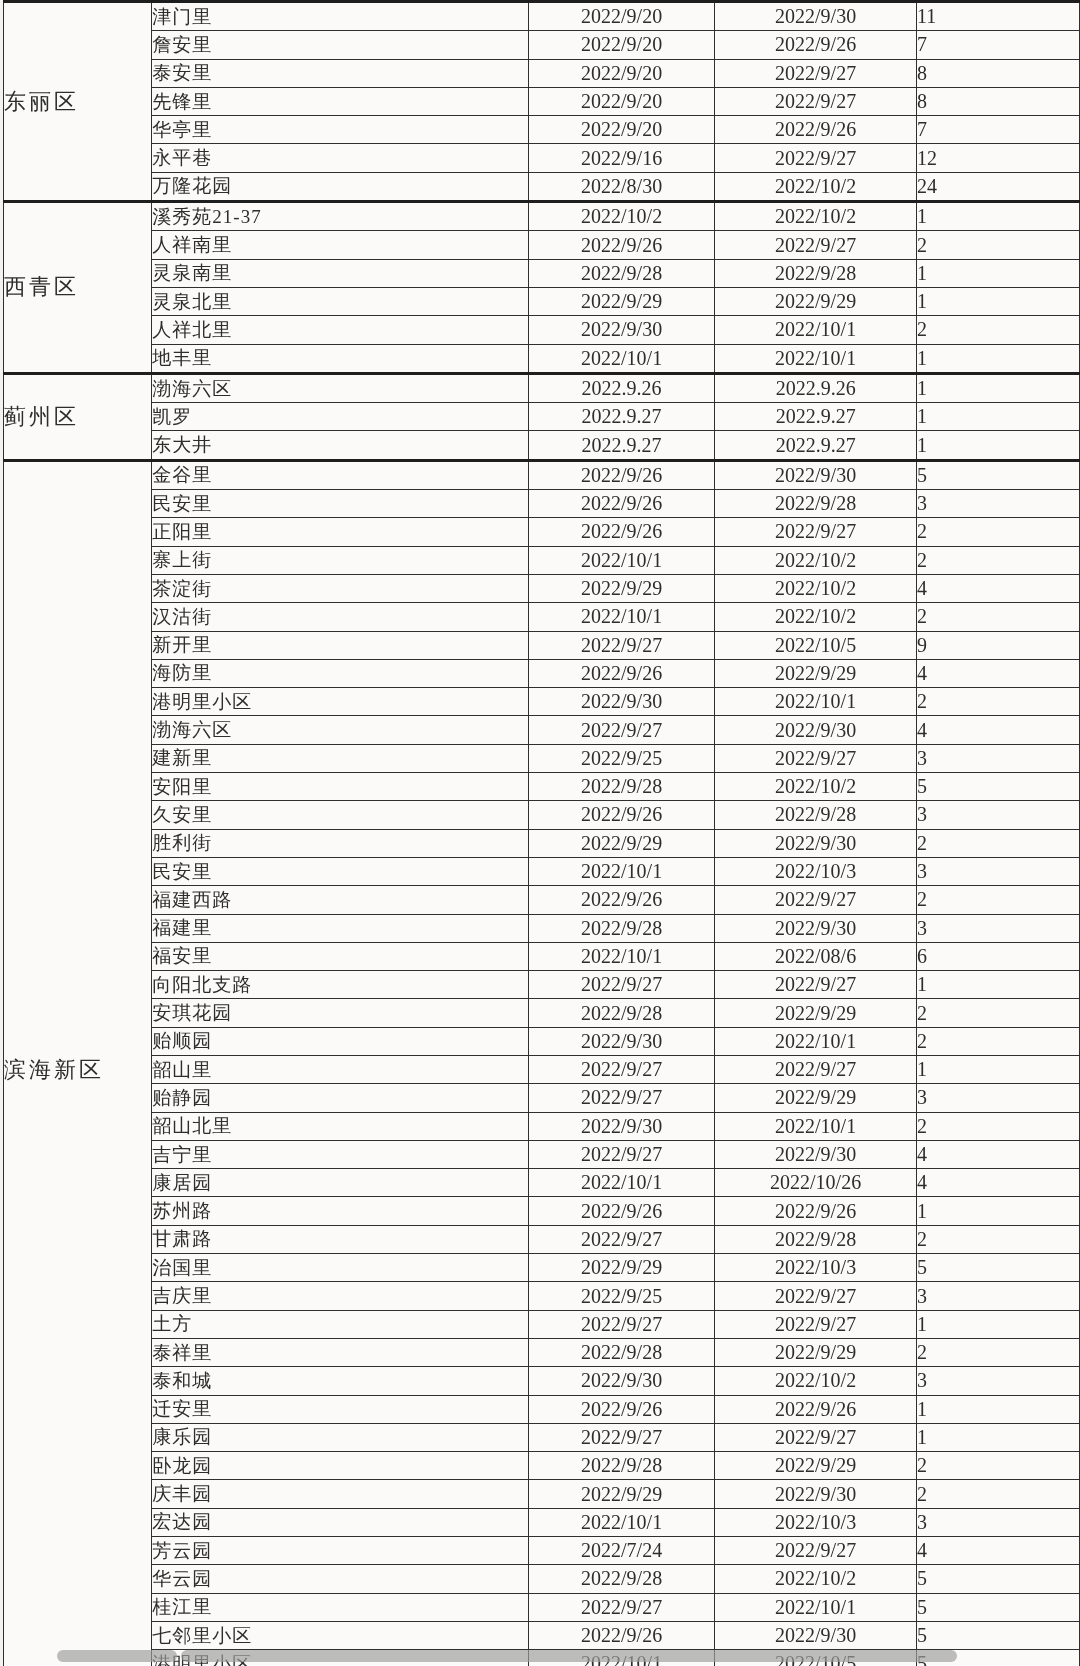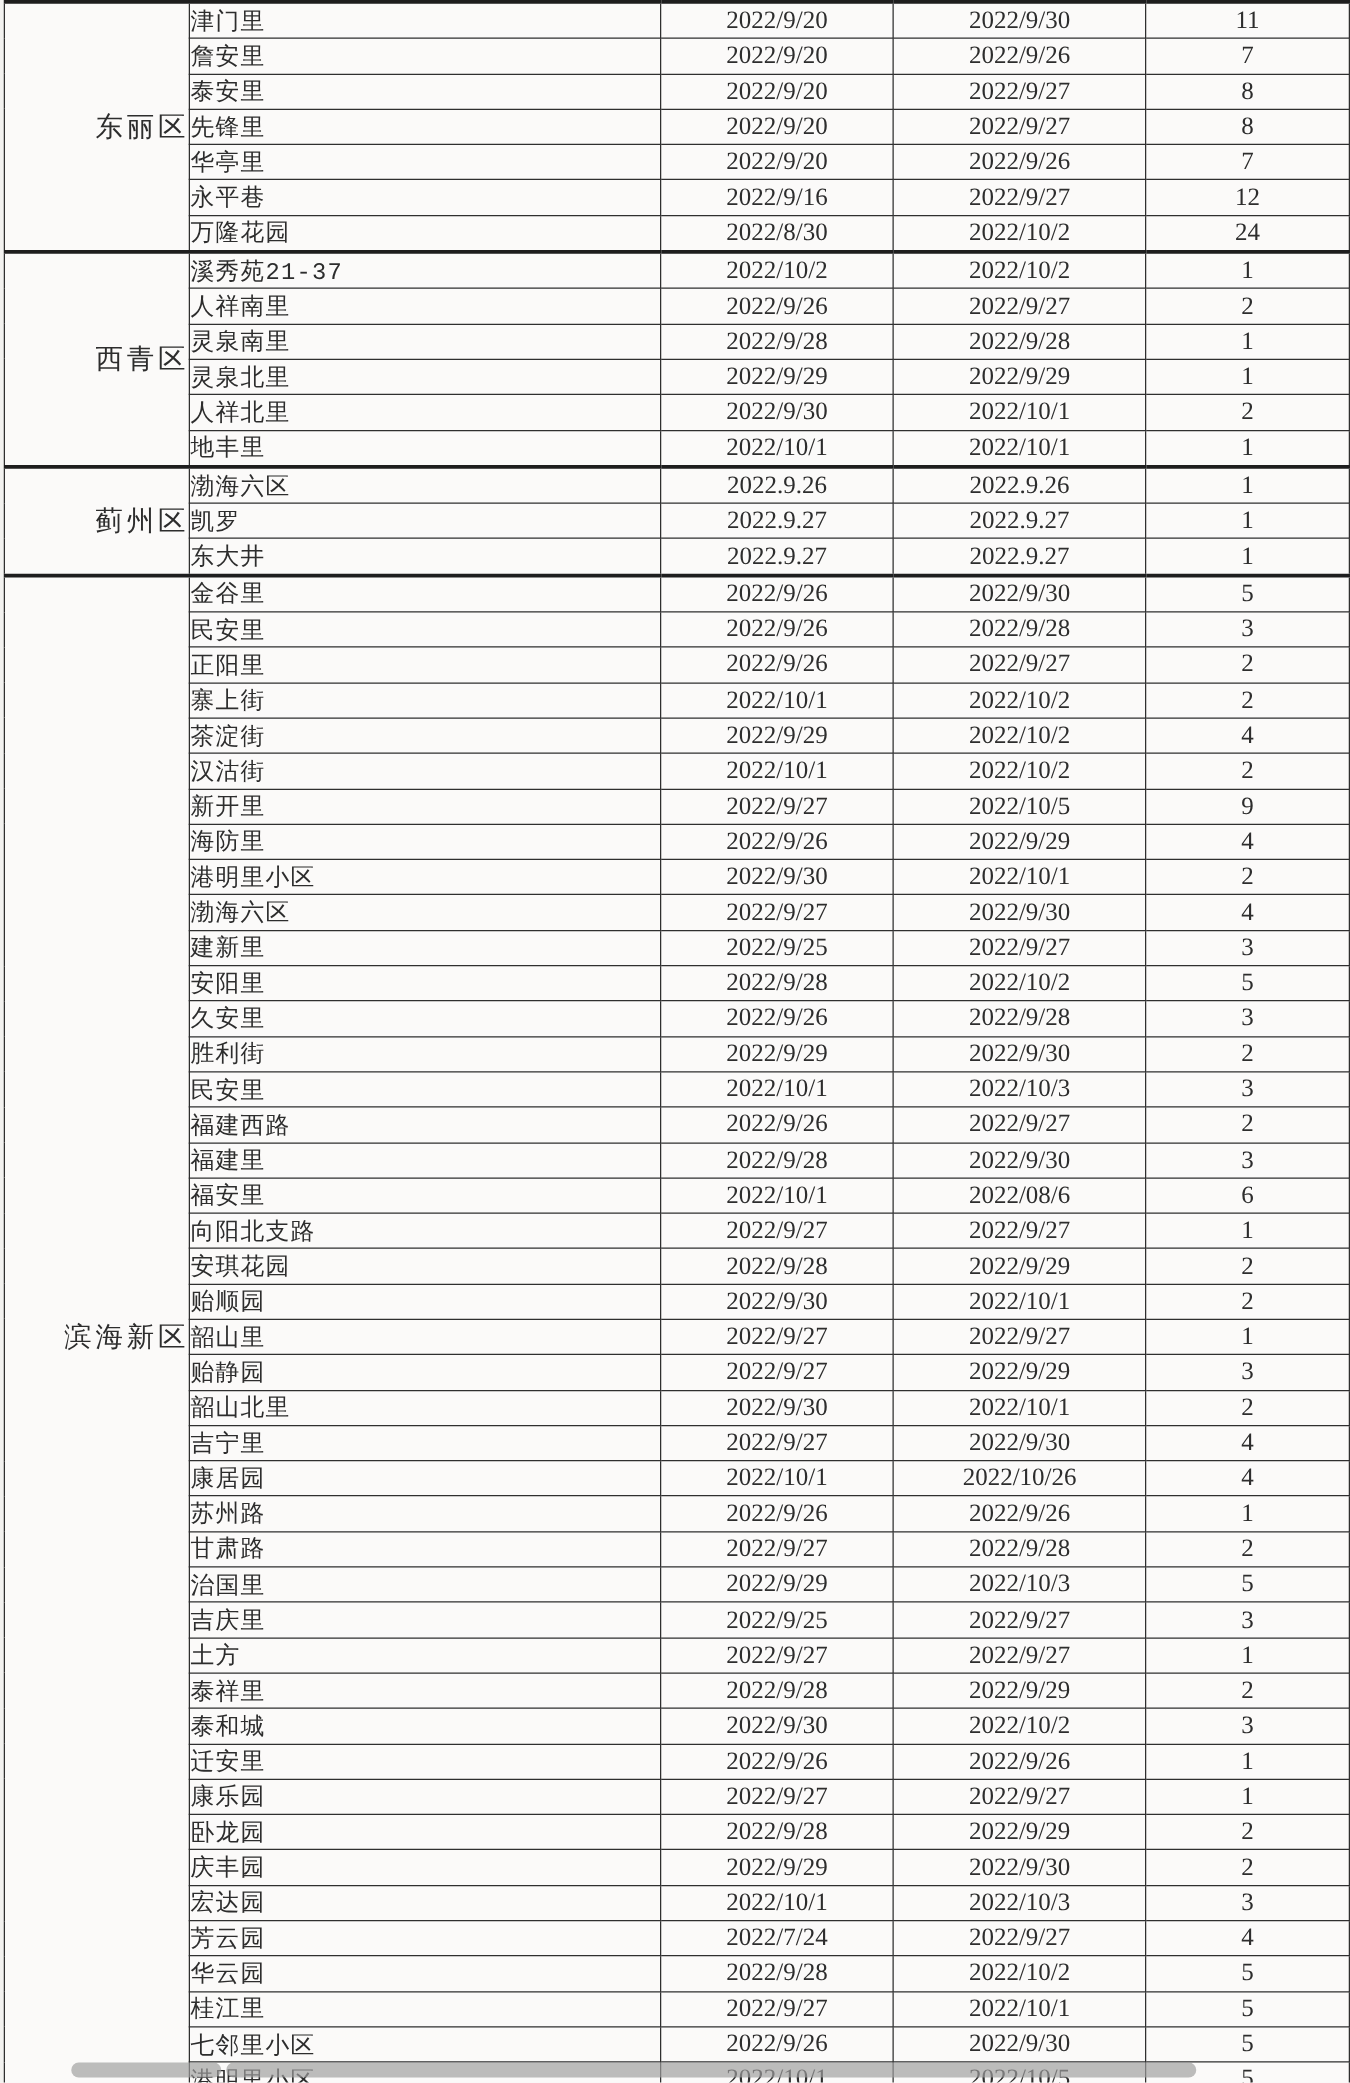--- a/index.html
+++ b/index.html
@@ -34,39 +34,37 @@
     background: #fbfaf9;
   }
   
   col.c-district  { width: 149px; }
   col.c-community { width: 380px; }
   col.c-start     { width: 188px; }
   col.c-end       { width: 203px; }
   col.c-count     { width: 165px; }
 
   td.district-cell {
-    text-align: right;
+    text-align: left;
     vertical-align: middle;
     font-size: 22px;
     letter-spacing: 3px;
     border-left-width: 3px;
   }
   td.community-cell {
     text-align: left;
     padding-left: 7px;
     font-size: 19px;
     letter-spacing: 1px;
-    font-family: Liberation Mono, monospace;
   }
   td.date-cell {
     text-align: center;
     font-size: 20px;
   }
   td.count-cell {
-    text-align: center;
     font-size: 20px;
     border-right: none;
   }
   
   table.district-table { border-top: 3px solid #1e1e1e; }
   tr.group-start td { border-top: 3px solid #1e1e1e; }
 
   
   .progress-overlay {
     position: absolute;

